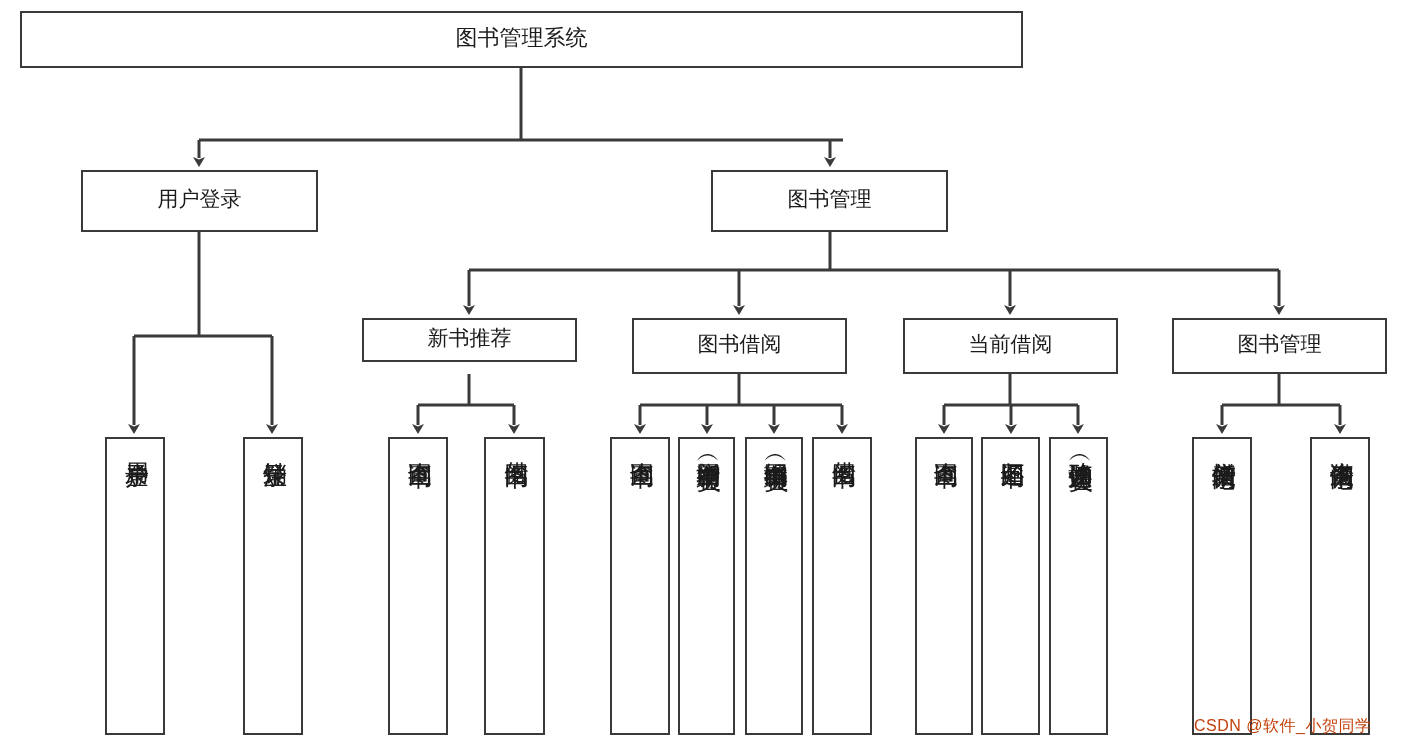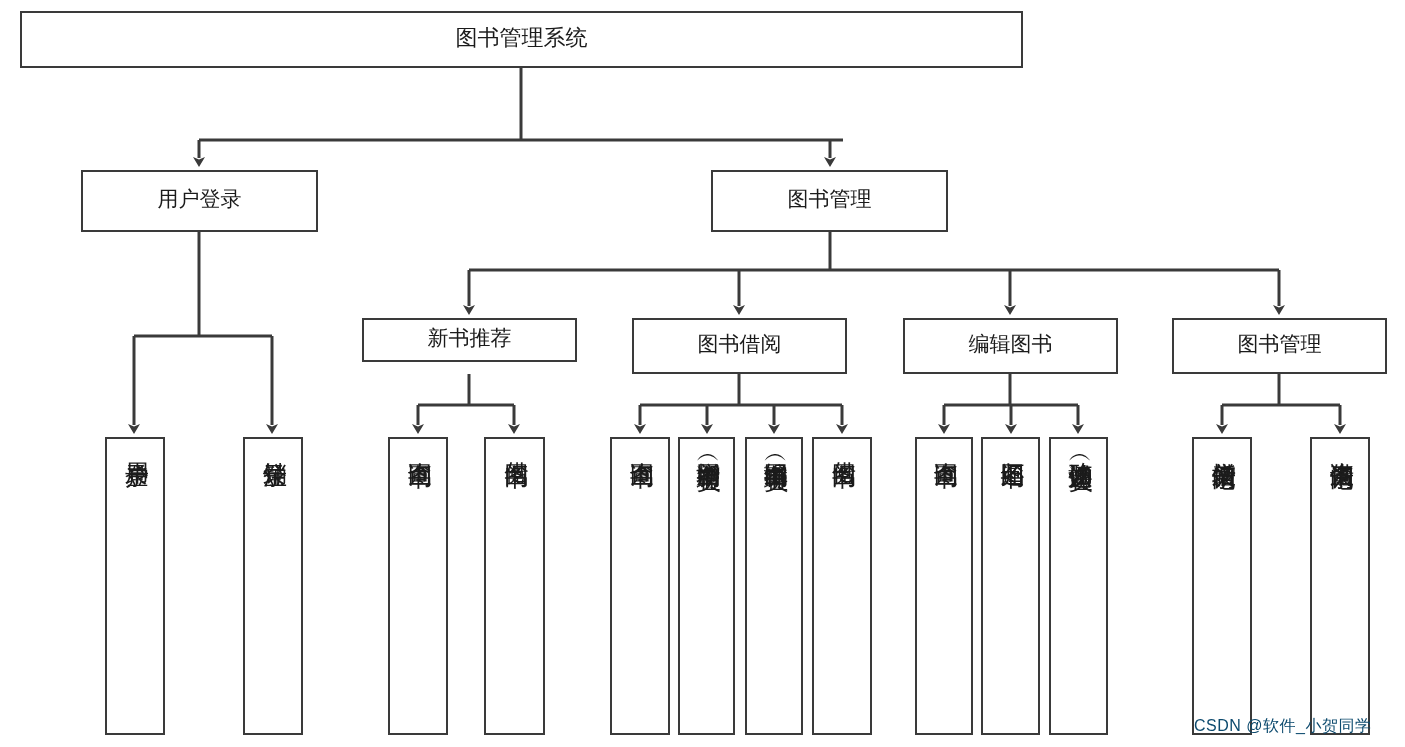--- a/index.html
+++ b/index.html
@@ -56,21 +56,21 @@
     text-orientation: upright;
     font-size: 24px;
     letter-spacing: 1px;
     line-height: 1;
     white-space: nowrap;
   }
   .node.root .label { font-size: 22px; }
   .watermark {
     position: absolute;
     z-index: 5;
-    color: #0c4a6e;
+    color: #c2410c;
     font-size: 16px;
     letter-spacing: 0.5px;
     white-space: nowrap;
     font-family: "Liberation Sans", "DejaVu Sans", sans-serif;
   }
 </style>
 </head>
 <body>
 
 <div id="canvas">
@@ -136,21 +136,21 @@
     <span class="label">图书管理</span>
   </div>
 
   <div class="node horiz" style="left:362px; top:318px; width:215px; height:44px;">
     <span class="label">新书推荐</span>
   </div>
   <div class="node horiz" style="left:632px; top:318px; width:215px; height:56px;">
     <span class="label">图书借阅</span>
   </div>
   <div class="node horiz" style="left:903px; top:318px; width:215px; height:56px;">
-    <span class="label">编辑图书</span>
+    <span class="label">当前借阅</span>
   </div>
   <div class="node horiz" style="left:1172px; top:318px; width:215px; height:56px;">
     <span class="label">图书管理</span>
   </div>
 
   <div class="node vert" style="left:105px; top:437px; width:60px; height:298px;">
     <span class="label">用户登录</span>
   </div>
   <div class="node vert" style="left:243px; top:437px; width:60px; height:298px;">
     <span class="label">注销登录</span>

